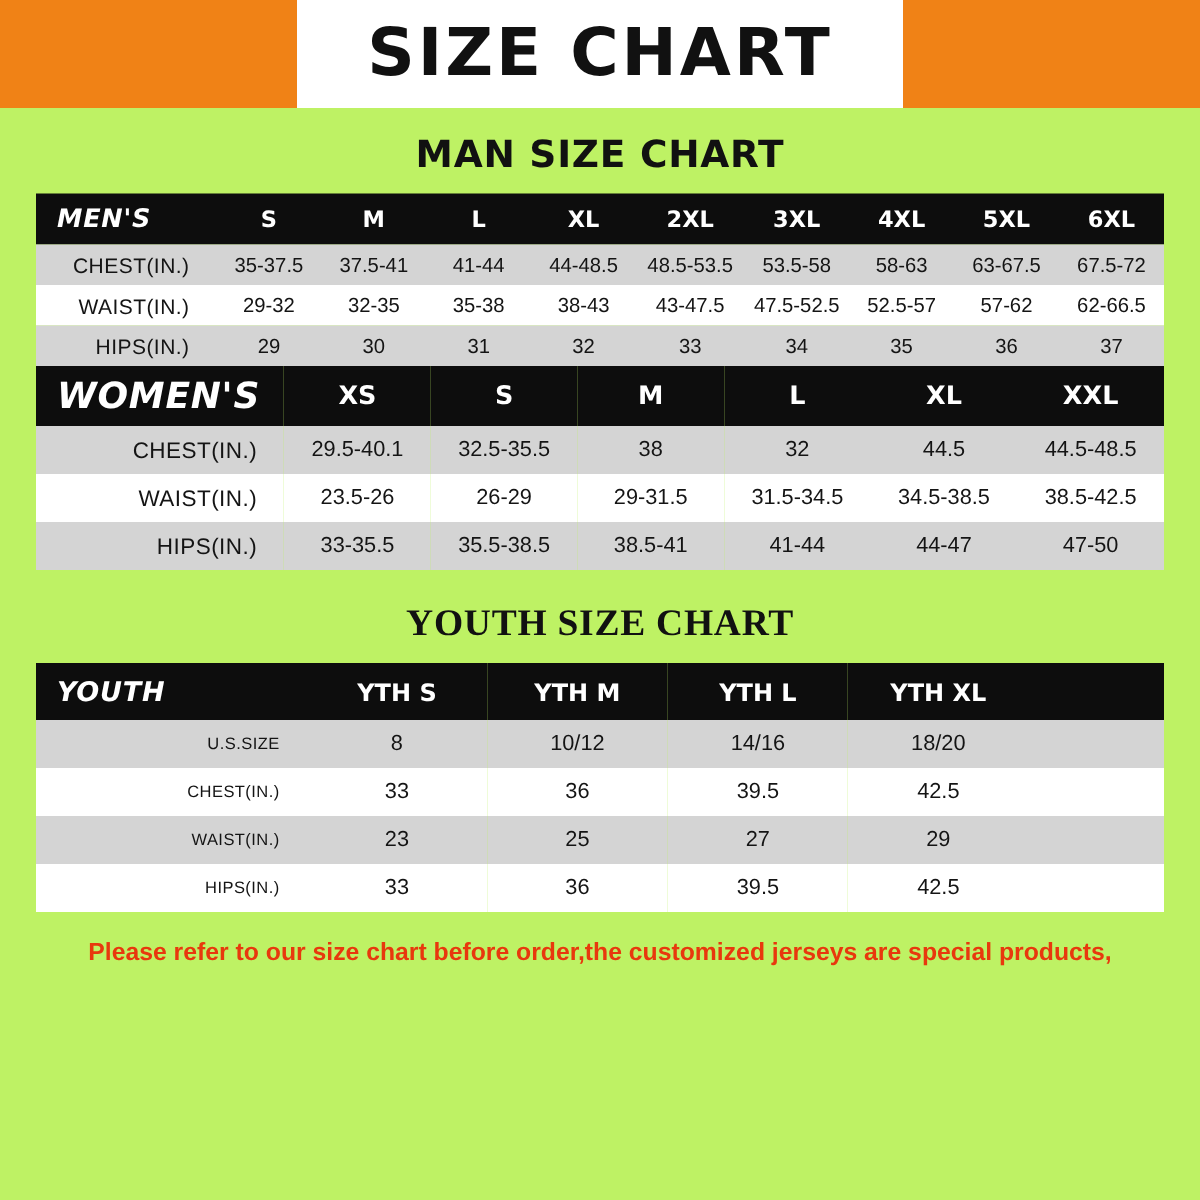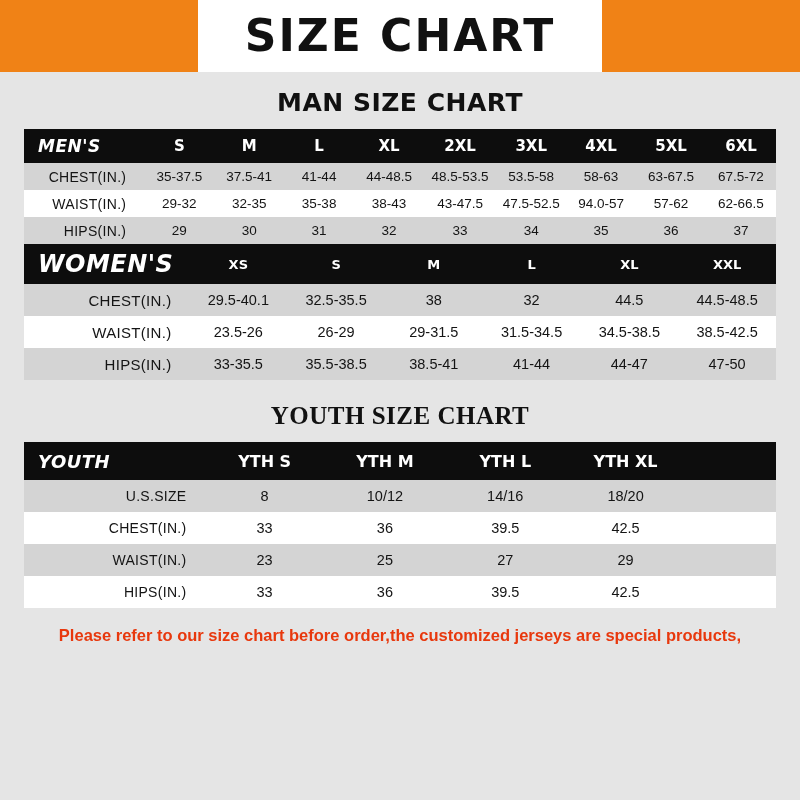--- a/index.html
+++ b/index.html
@@ -10,21 +10,21 @@
     width: 800px;
     height: 800px;
     background: #ffffff;
     font-family: "Liberation Sans", sans-serif;
     overflow: hidden;
   }
   .page {
     position: relative;
     width: 800px;
     height: 800px;
-    background: #e5e5e5;
+    background: #bef264;
     box-sizing: border-box;
   }
   
   .banner {
     position: relative;
     height: 72px;
     background: #f08216;
     display: flex;
     align-items: center;
     justify-content: center;
@@ -103,30 +103,30 @@
   .body-row td.label-cell {
     font-size: 14px;
     text-align: right;
     padding-right: 18px;
     letter-spacing: 0.3px;
   }
   .row-alt td { background: #d4d4d4; }
   .row-plain td { background: #ffffff; }
 
   
-  .women .hdr-row th { height: 40px; font-size: 13px; }
+  .women .hdr-row th { height: 40px; font-size: 17px; }
   .women .hdr-row th.label-cell { font-size: 24px; }
   .women .body-row td { height: 32px; font-size: 14.5px; }
   .women .body-row td.label-cell { font-size: 15px; }
 
   
   .youth .hdr-row th { height: 38px; font-size: 16px; }
   .youth .hdr-row th.label-cell { font-size: 18px; }
   .youth .body-row td { height: 32px; font-size: 14.5px; }
-  .youth .body-row td.label-cell { font-size: 14px; padding-left: 32px; }
+  .youth .body-row td.label-cell { font-size: 11px; padding-left: 32px; }
 
   .footer-note {
     margin-top: 14px;
     padding: 0 10px;
     text-align: center;
     color: #e8380d;
     font-family: "Liberation Sans", sans-serif;
     font-size: 16.5px;
     line-height: 26px;
   }
@@ -184,21 +184,21 @@
         <td>67.5-72</td>
       </tr>
       <tr class="body-row row-plain">
         <td class="label-cell">WAIST(IN.)</td>
         <td>29-32</td>
         <td>32-35</td>
         <td>35-38</td>
         <td>38-43</td>
         <td>43-47.5</td>
         <td>47.5-52.5</td>
-        <td>94.0-57</td>
+        <td>52.5-57</td>
         <td>57-62</td>
         <td>62-66.5</td>
       </tr>
       <tr class="body-row row-alt">
         <td class="label-cell">HIPS(IN.)</td>
         <td>29</td>
         <td>30</td>
         <td>31</td>
         <td>32</td>
         <td>33</td>

